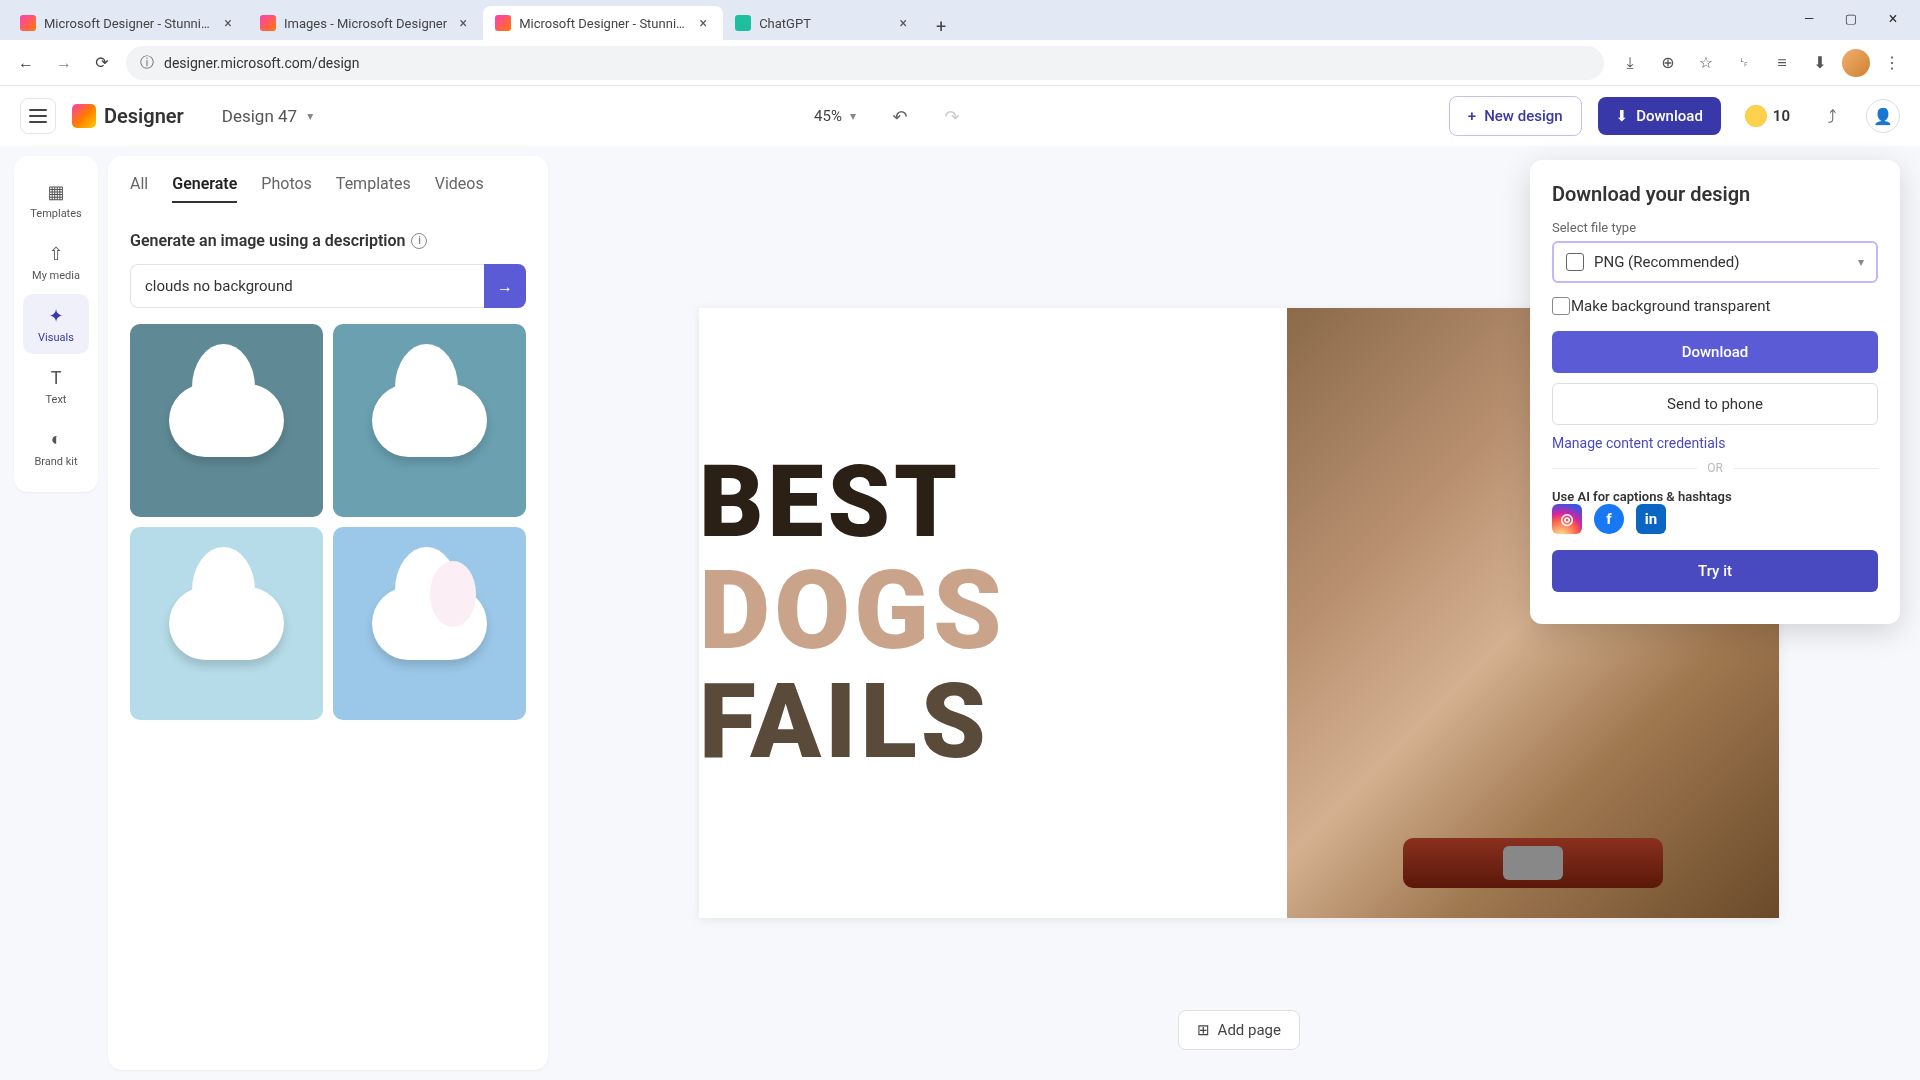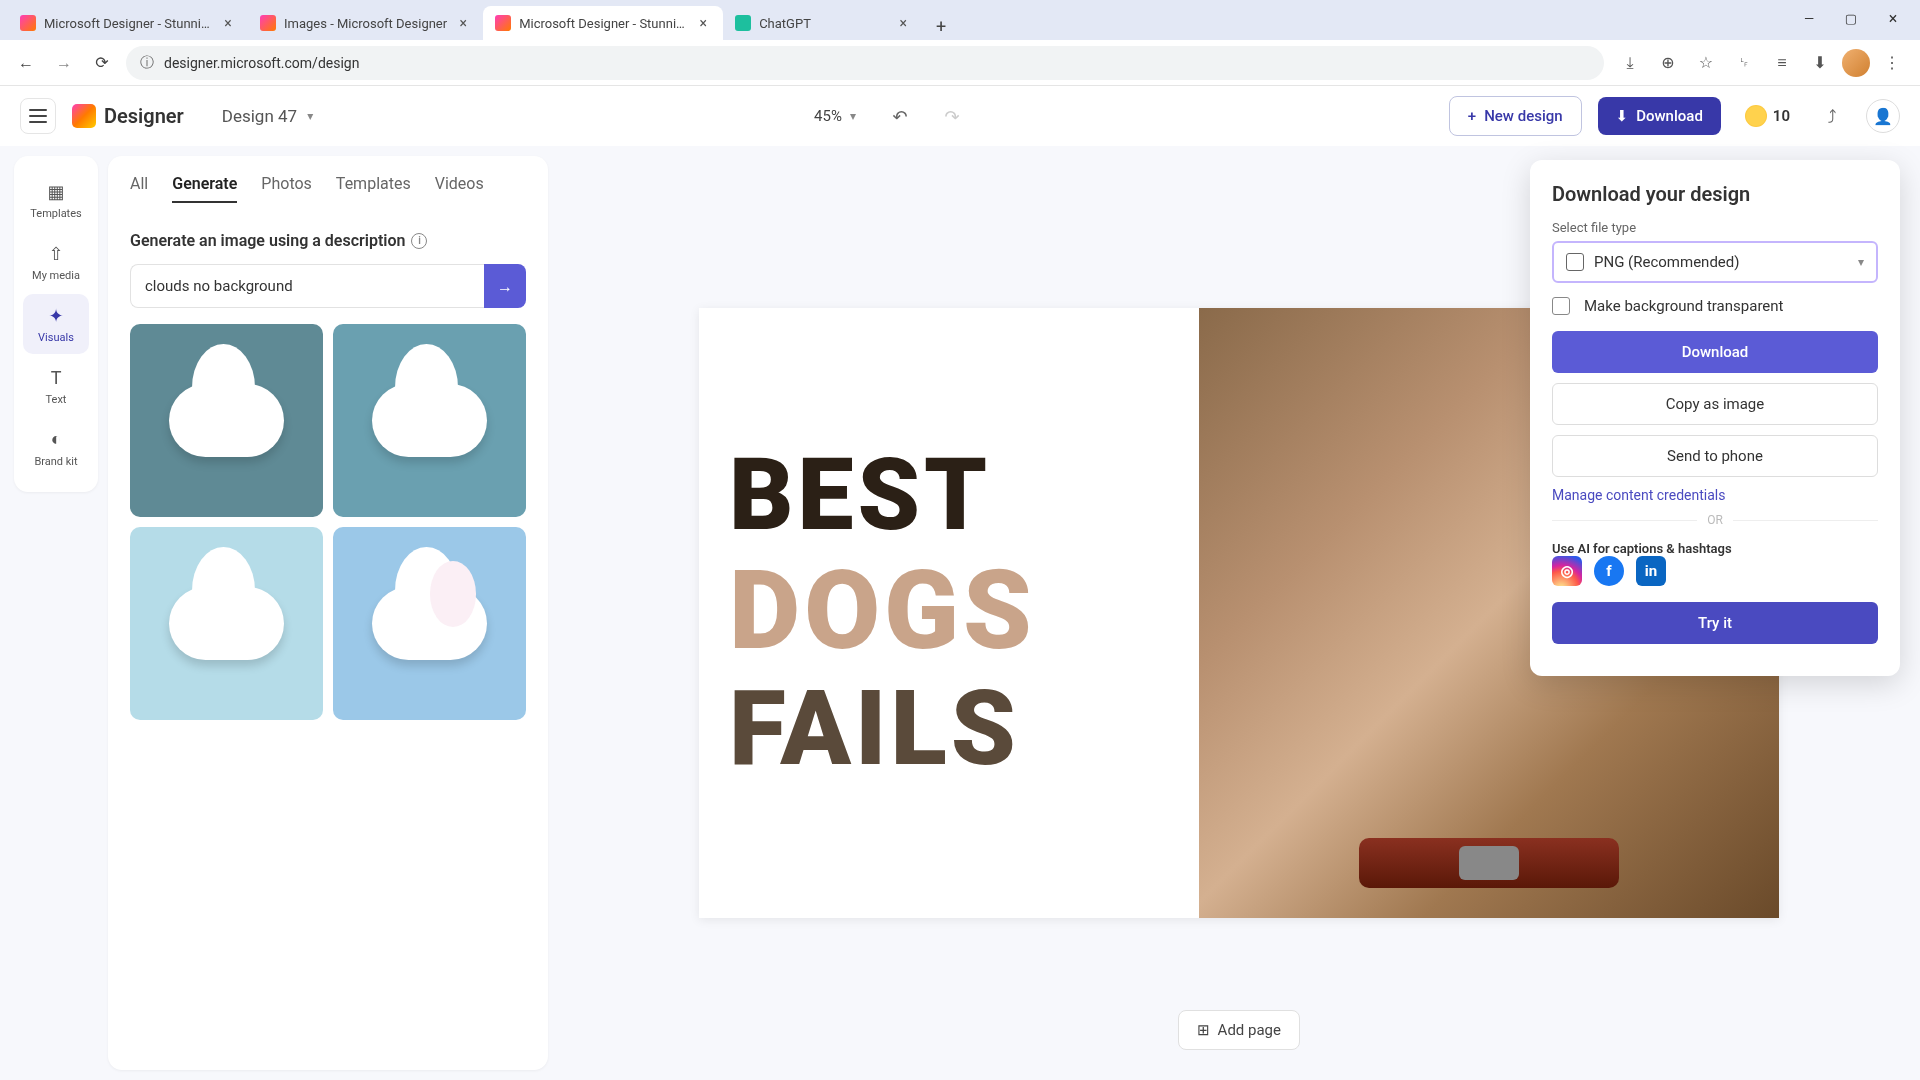--- a/index.html
+++ b/index.html
@@ -72,39 +72,39 @@
 .t2 { background: #6aa0b0; }
 .t3 { background: #b5dce8; }
 .t4 { background: #9bc8e8; }
 .cloud { width: 60%; height: 38%; background: #fff; border-radius: 50px; position: relative; box-shadow: 0 6px 10px rgba(0,0,0,0.15); }
 .cloud::before { content: ""; position: absolute; width: 55%; height: 120%; background: #fff; border-radius: 50%; top: -55%; left: 20%; }
 .cloud.puffy::after { content: ""; position: absolute; width: 40%; height: 90%; background: #fbeff5; border-radius: 50%; top: -35%; right: 10%; }
 
 
 .canvas-area { flex: 1; position: relative; display: flex; align-items: center; justify-content: center; }
 .design-canvas { width: 1080px; height: 610px; background: #fff; box-shadow: 0 2px 10px rgba(0,0,0,0.08); display: flex; position: relative; }
-.canvas-left { width: 500px; display: flex; flex-direction: column; justify-content: center; padding-left: 30px; gap: 11px; }
+.canvas-left { width: 588px; display: flex; flex-direction: column; justify-content: center; gap: 4px; }
 .w1 { font-size: 100px; font-weight: 900; color: #2b2016; letter-spacing: 4px; line-height: 1; }
 .w2 { font-size: 110px; font-weight: 900; color: #c9a48a; letter-spacing: 4px; line-height: 1; }
 .w3 { font-size: 104px; font-weight: 900; color: #5a4a3a; letter-spacing: 4px; line-height: 1; }
 .canvas-right { flex: 1; background: linear-gradient(135deg,#8a6a4a 0%, #b89070 30%, #d4b090 50%, #a07850 70%, #6a4a2a 100%); position: relative; overflow: hidden; }
 .dog-eye { position: absolute; width: 50px; height: 50px; background: radial-gradient(circle at 35% 35%, #fff 8%, #1a1a1a 10%, #3a2515 50%, #000 70%); border-radius: 50%; top: 180px; right: 60px; }
 .dog-collar { position: absolute; bottom: 30px; left: 50%; transform: translateX(-50%); width: 260px; height: 50px; background: linear-gradient(#8a3020,#5a1808); border-radius: 10px; }
 .dog-buckle { position: absolute; bottom: 38px; left: 50%; transform: translateX(-50%); width: 60px; height: 34px; background: #888; border-radius: 6px; }
 
 .add-page { position: absolute; bottom: 30px; left: 50%; transform: translateX(-50%); background: #fff; border: 1px solid #e0e0e0; border-radius: 8px; padding: 10px 18px; display: flex; align-items: center; gap: 8px; font-size: 15px; color: #444; cursor: pointer; }
 
 
 .popover { position: absolute; top: 14px; right: 20px; width: 370px; background: #fff; border-radius: 12px; box-shadow: 0 8px 30px rgba(0,0,0,0.15); padding: 22px; }
 .pop-title { font-size: 20px; font-weight: 600; color: #333; margin-bottom: 14px; }
 .pop-label { font-size: 13px; color: #666; margin-bottom: 6px; }
 .select { border: 2px solid #c4b5fd; border-radius: 6px; padding: 10px 12px; display: flex; align-items: center; gap: 10px; font-size: 15px; color: #333; cursor: pointer; margin-bottom: 14px; }
 .select .sel-icon { width: 18px; height: 18px; border: 1.5px solid #666; border-radius: 3px; }
 .select .chev { margin-left: auto; }
-.checkbox-row { display: flex; align-items: center; gap: 14px; font-size: 15px; color: #333; margin-bottom: 16px; cursor: pointer; }
+.checkbox-row { display: flex; align-items: center; gap: 1px; font-size: 15px; color: #333; margin-bottom: 16px; cursor: pointer; }
 .checkbox { width: 18px; height: 18px; border: 1.5px solid #888; border-radius: 3px; }
 .pop-btn-primary { background: #5b5bd6; color: #fff; border-radius: 6px; padding: 12px; text-align: center; font-size: 15px; font-weight: 500; cursor: pointer; margin-bottom: 10px; }
 .pop-btn-outline { border: 1px solid #ddd; border-radius: 6px; padding: 11px; text-align: center; font-size: 15px; color: #333; cursor: pointer; margin-bottom: 10px; }
 .pop-link { font-size: 14px; color: #4a4ac0; cursor: pointer; margin-bottom: 8px; }
 .divider { display: flex; align-items: center; gap: 10px; margin: 10px 0 14px; color: #bbb; font-size: 12px; }
 .divider::before, .divider::after { content: ""; flex: 1; height: 1px; background: #eee; }
 .pop-subtitle { font-size: 13px; font-weight: 600; color: #333; margin-bottom: 0; }
 .social-row { display: flex; gap: 12px; margin-bottom: 16px; }
 .social { width: 30px; height: 30px; border-radius: 6px; display: flex; align-items: center; justify-content: center; color: #fff; font-weight: bold; font-size: 15px; }
 .ig { background: radial-gradient(circle at 30% 110%,#fdf497 0%,#fd5949 45%,#d6249f 60%,#285AEB 90%); }
@@ -284,21 +284,20 @@
       <div class="select">
         <div class="sel-icon"></div>
         <span>PNG (Recommended)</span>
         <span class="chev">▾</span>
       </div>
       <label class="checkbox-row">
         <span class="checkbox"></span>
         <span>Make background transparent</span>
       </label>
       <div class="pop-btn-primary">Download</div>
-      <div class="pop-btn-outline">Copy as image</div>
       <div class="pop-btn-outline">Send to phone</div>
       <div class="pop-link">Manage content credentials</div>
       <div class="divider">
           <span>OR</span>
         </div>
       <div class="pop-subtitle">Use AI for captions &amp; hashtags</div>
       <div class="social-row">
         <div class="social ig">◎</div>
         <div class="social fb">f</div>
         <div class="social li">in</div>

